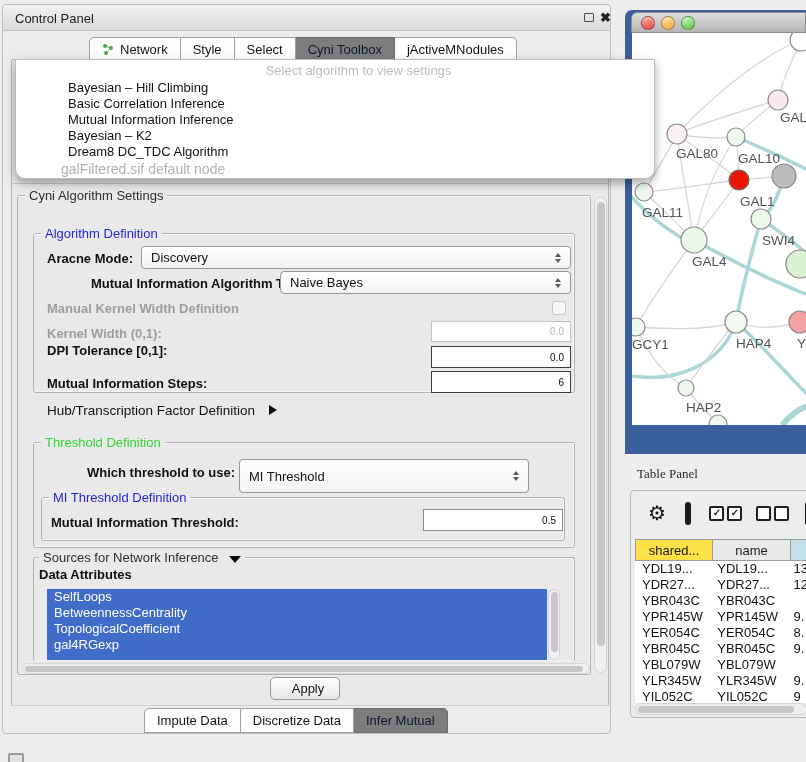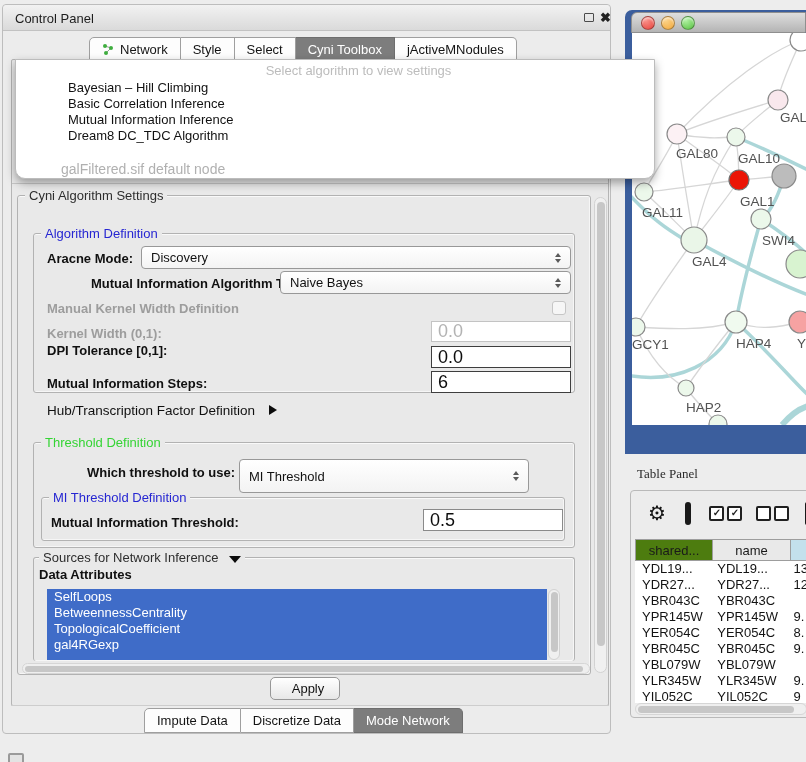--- a/index.html
+++ b/index.html
@@ -8,21 +8,21 @@
   
   .cp-win{background:#ececec;border:1px solid #bdbdbd;border-radius:4px;}
   .cp-title{font-size:13px;color:#1d1d1d;}
   .titlebar{background:linear-gradient(#f2f2f2,#dadada);border-bottom:1px solid #c2c2c2;border-radius:4px 4px 0 0;}
   .content-frame{background:#e9e9e9;border:1px solid #b5b5b5;border-radius:2px;}
   
   .tabrow{display:flex;}
   .tab{background:#fdfdfd;border:1px solid #9f9f9f;border-left-width:0;font-size:13px;color:#141414;display:flex;align-items:center;justify-content:center;height:23px;padding:0 12px;}
   .tab:first-child{border-left-width:1px;border-top-left-radius:5px;}
   .tab:last-child{border-top-right-radius:5px;}
-  .tab.sel{background:#7d7d7d;color:#ffffff;border-color:#6e6e6e;}
+  .tab.sel{background:#7d7d7d;color:#0f172a;border-color:#6e6e6e;}
   
   .popup{background:#ffffff;border:1px solid #bcbcbc;border-radius:0 0 10px 10px;box-shadow:0 4px 10px rgba(0,0,0,.35);z-index:20;}
   .popup-placeholder{font-size:13px;color:#bcbcbc;text-align:center;}
   .popup-item{font-size:13px;color:#111;height:16px;line-height:16px;padding-left:5px;white-space:nowrap;}
   .popup-item.bold{font-weight:bold;}
   .bg-faint{font-size:14px;color:rgba(150,150,150,.75);z-index:25;white-space:nowrap;}
   
   .groupbox{border:1px solid #b2b2b2;border-radius:3px;box-shadow:inset 0 1px 0 rgba(255,255,255,.7),inset -1px -1px 0 rgba(255,255,255,.6);}
   .grouplabel{background:#e9e9e9;padding:0 4px;font-size:13px;color:#2e2e2e;white-space:nowrap;z-index:5;}
   .grouplabel.blue{color:#2626d2;}
@@ -31,21 +31,21 @@
   .lbl.dis{color:#9d9d9d;}
   .lbl.plain{font-weight:normal;}
   
   .combo{background:linear-gradient(#ffffff,#f3f3f3);border:1px solid #989898;border-radius:4px;font-size:13px;color:#111;display:flex;align-items:center;padding:0 9px;}
   .updown{margin-left:auto;display:flex;flex-direction:column;align-items:center;gap:2px;}
   .tri-up{width:0;height:0;border-left:3.5px solid transparent;border-right:3.5px solid transparent;border-bottom:4.5px solid #5a5a5a;}
   .tri-down{width:0;height:0;border-left:3.5px solid transparent;border-right:3.5px solid transparent;border-top:4.5px solid #5a5a5a;}
   .tri-right{width:0;height:0;border-top:5px solid transparent;border-bottom:5px solid transparent;border-left:8px solid #0c0c0c;display:inline-block;}
   .tri-dn{width:0;height:0;border-left:6px solid transparent;border-right:6px solid transparent;border-top:7px solid #0c0c0c;display:inline-block;}
   
-  .input{background:#fff;border:1px solid #3e3e3e;font-size:18px;color:#0c0c0c;display:flex;align-items:center;padding:4px 6px;}
+  .input{background:#fff;border:1px solid #3e3e3e;font-size:10px;color:#0c0c0c;display:flex;align-items:center;justify-content:flex-end;padding:4px 6px;}
   .input.dis{border:1px solid #c3c3c3;color:#b3b3b3;}
   .checkbox{background:#f6f6f6;border:1px solid #c6c6c6;border-radius:3px;}
   
   .sel-list{background:#3f6cc8;color:#fff;font-size:13px;overflow:hidden;}
   .sel-item{height:16px;line-height:16px;padding-left:7px;white-space:nowrap;}
   
   .track-v{background:#f0f0f0;border:1px solid #d2d2d2;border-radius:7px;}
   .thumb{background:#c7c7c7;border-radius:6px;}
   .track-h{background:#efefef;border:1px solid #d6d6d6;border-radius:6px;}
   
@@ -119,20 +119,21 @@
         </span>
     </div>
 
     <div class="abs bg-faint" style="left:58px;top:156px;">galFiltered.sif default node</div>
 
     <div class="abs popup" style="left:12px;top:54px;width:640px;height:120px;padding-left:47px;">
       <div class="popup-placeholder" style="padding-top:3px;height:17px;">Select algorithm to view settings</div>
       <div class="popup-item">Bayesian – Hill Climbing</div>
       <div class="popup-item">Basic Correlation Inference</div>
       <div class="popup-item">Mutual Information Inference</div>
+      <div class="popup-item">Bayesian – K2</div>
       <div class="popup-item">Dream8 DC_TDC Algorithm</div>
     </div>
 
     <div class="abs" style="left:9px;top:178px;width:596px;height:1px;background:#c6c6c6;"></div>
 
     <div class="abs groupbox" style="left:14px;top:190px;width:574px;height:480px;background:#e9e9e9;"></div>
     <div class="abs grouplabel" style="left:22px;top:183px;">Cyni Algorithm Settings</div>
 
     <div class="abs track-v" style="left:591px;top:192px;width:13px;height:476px;">
       <div class="thumb abs" style="left:2px;top:4px;width:8px;height:444px;"></div>
@@ -230,21 +231,21 @@
     <div class="abs" style="left:8px;top:700px;width:598px;height:1px;background:#cdcdcd;"></div>
 
     <div class="abs tabrow" style="left:141px;top:703px;">
       <div class="tab">
           <span>Impute Data</span>
         </div>
       <div class="tab">
           <span>Discretize Data</span>
         </div>
       <div class="tab sel">
-          <span>Mode Network</span>
+          <span>Infer Mutual</span>
         </div>
     </div>
   </div>
 
   <div class="abs" style="left:8px;top:753px;width:16px;height:12px;border:2px solid #9a9a9a;border-radius:2px;background:#e3e3e3;"></div>
 
   <div class="abs net-win" style="left:625px;top:10px;width:181px;height:444px;">
     <div class="abs net-titlebar" style="left:6px;top:2px;width:175px;height:21px;">
       <span class="tl" style="background:radial-gradient(circle at 35% 30%,#f99089,#e8433c);"></span>
       <span class="tl" style="background:radial-gradient(circle at 35% 30%,#fbd287,#f3a93c);"></span>
@@ -337,21 +338,21 @@
           <span class="cbx">✓</span>
         </span>
       <span style="margin-left:14px;display:flex;gap:3px;">
           <span class="cbx"> </span>
           <span class="cbx"> </span>
         </span>
       <span class="doc-icon" style="margin-left:16px;"></span>
     </div>
 
     <div class="abs" style="left:4px;top:48px;display:flex;height:22px;">
-      <div class="th-cell" style="width:76px;background:#4d7c0f;">shared...</div>
+      <div class="th-cell" style="width:76px;background:#fde047;">shared...</div>
       <div class="th-cell" style="width:77px;background:#e9e9e9;">name</div>
       <div class="th-cell" style="width:45px;background:#c3e0ec;"></div>
     </div>
 
     <div class="abs" style="left:4px;top:70px;width:198px;height:142px;overflow:hidden;background:#fff;">
       <div class="tbl-row">
           <span class="td" style="width:69px;">YDL19...</span>
           <span class="td" style="width:70px;">YDL19...</span>
           <span class="td" style="width:40px;">13</span>
         </div>

